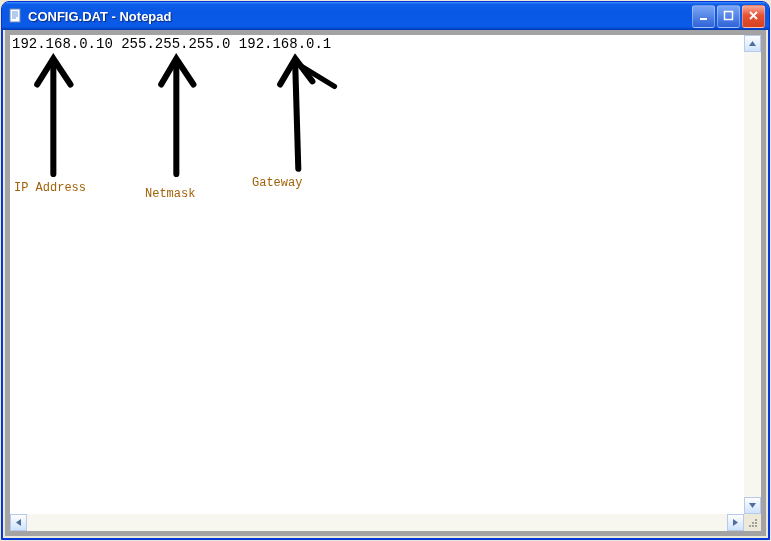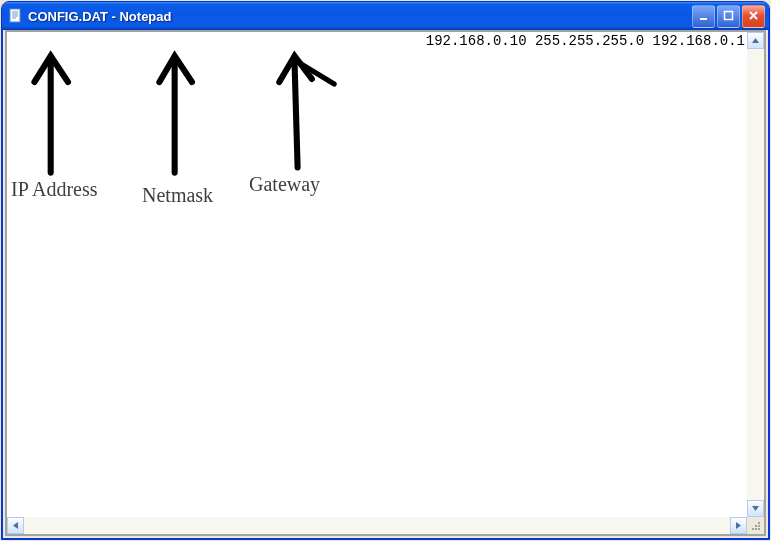--- a/index.html
+++ b/index.html
@@ -73,25 +73,24 @@
   .menu-item {
     padding: 2px 7px;
     font-size: 11px;
     color: #000;
     cursor: default;
   }
 
   .client {
     flex: 1;
     margin: 0 3px 3px 3px;
-    border: 2px solid #a3a3a3;
+    border: 5px solid #a3a3a3;
     background: #ffffff;
     position: relative;
     overflow: hidden;
-    text-align: right;
   }
   .editor {
     position: absolute;
     inset: 0 17px 17px 0;
     padding: 1px 2px;
     font-family: "Courier New", monospace;
     font-size: 14px;
     color: #000;
     white-space: pre;
   }
@@ -128,23 +127,23 @@
   }
   .scroll-track { flex: 1; background: #f7f7ef; }
 
   .annot-layer {
     position: absolute;
     inset: 0;
     pointer-events: none;
   }
   .annot-label {
     position: absolute;
-    font-family: Liberation Serif, serif;
-    font-size: 20px;
-    color: #404040;
+    font-family: Liberation Mono, monospace;
+    font-size: 12px;
+    color: #a16207;
   }
 </style>
 </head>
 <body>
 
 <div class="window">
 
   <div class="titlebar">
     <span class="title-icon">
       <svg viewBox="0 0 16 16" width="16" height="16">

